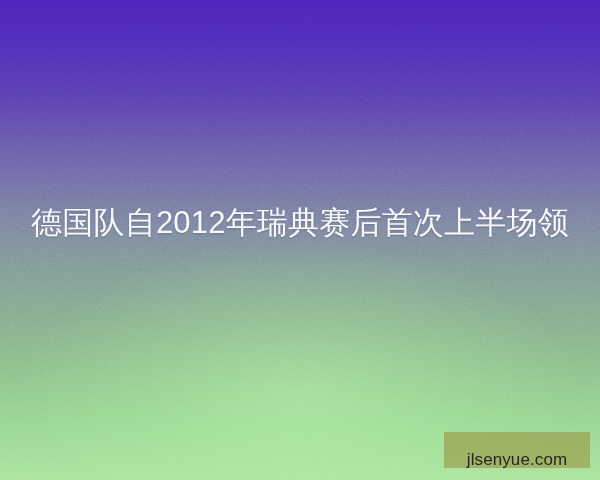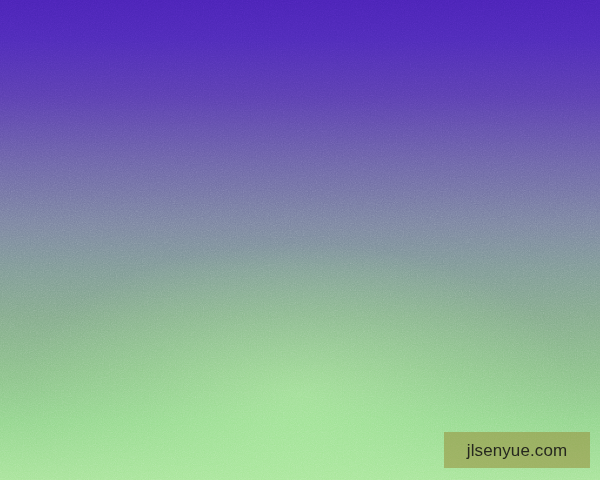--- a/index.html
+++ b/index.html
@@ -80,21 +80,21 @@
 
   
   .watermark {
     position: absolute;
     left: 444px;
     top: 432px;
     width: 146px;
     height: 36px;
     background: rgba(151, 142, 56, 0.55);
     display: flex;
-    align-items: center;
+    align-items: flex-end;
     justify-content: center;
   }
   .watermark-text {
     color: #26281f;
     font-size: 17px;
     line-height: 1;
     font-weight: 400;
     letter-spacing: 0.1px;
     white-space: nowrap;
   }
@@ -110,19 +110,20 @@
 
   <svg class="noise-layer" width="600" height="480" xmlns="http://www.w3.org/2000/svg">
     <filter id="grain">
       <feTurbulence type="fractalNoise" baseFrequency="0.85" numOctaves="3" stitchTiles="stitch"></feTurbulence>
       <feColorMatrix type="saturate" values="0"></feColorMatrix>
     </filter>
     <rect width="600" height="480" filter="url(#grain)"></rect>
   </svg>
 
   <div class="headline">
+    <span class="line">德国队自2012年瑞典赛后首次上半场领</span>
   </div>
 
   <div class="watermark">
     <span class="watermark-text">jlsenyue.com</span>
   </div>
 
 </div>
 
 </body></html>

